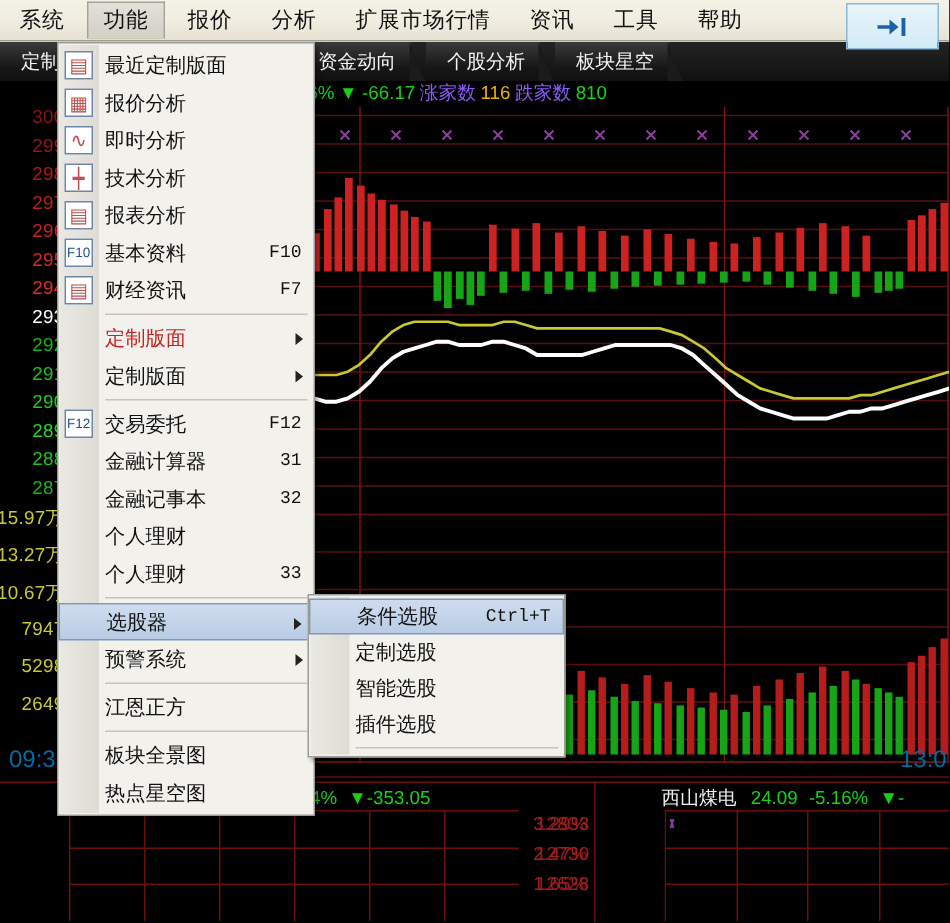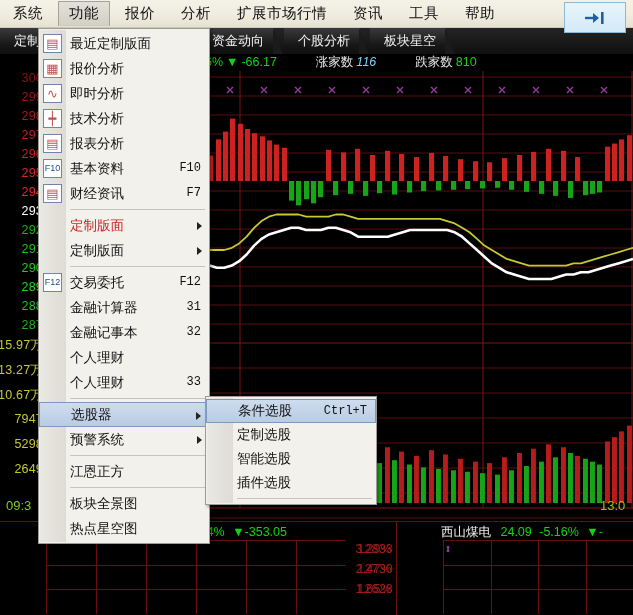--- a/index.html
+++ b/index.html
@@ -62,33 +62,33 @@
   
   .chartwrap { position:absolute; left:0; top:54px; width:633px; height:467px; background:#000; }
 
   .infoline {
     position:absolute; left:0; top:0; width:633px; height:17px;
     font-size:12.5px; line-height:17px; white-space:nowrap; overflow:hidden;
     padding-left:2px;
   }
   .infoline span { margin-right:3px; }
   .g { color:#15d215; }
-  .r { color:#7dd3fc;font-style:italic; }
-  .w { color:#e5e5e5;margin-left:36px; }
+  .r { color:#eab308; }
+  .w { color:#8b5cf6; }
 
   .yaxis { position:absolute; left:0; top:17px; width:46px; height:450px; }
   .ytick {
     position:absolute; right:3px; font-size:12.5px; text-align:right;
     white-space:nowrap; letter-spacing:0.2px;
   }
 
   .plot { position:absolute; left:46px; top:17px; right:0; height:450px; overflow:hidden; }
   .plot svg { display:block; }
 
-  .timelabel { position:absolute; font-size:13px; color:#84cc16; }
+  .timelabel { position:absolute; font-size:16px; color:#0369a1; }
 
   
   .botwrap { position:absolute; left:0; top:521px; width:633px; height:94px; background:#000; }
   .botpanel { position:absolute; top:0; height:94px; }
   .bot-left { left:0; width:396px; border-top:1px solid #6a0e0e;}
   .bot-right { left:396px; width:282px; border-top:1px solid #6a0e0e; border-left:1px solid #6a0e0e;}
   .bot-title { position:absolute; left:0; top:2px; width:100%; height:16px; font-size:12.5px; line-height:16px; white-space:nowrap; }
   .bot-title .nm { color:#f0f0f0; }
 
   

